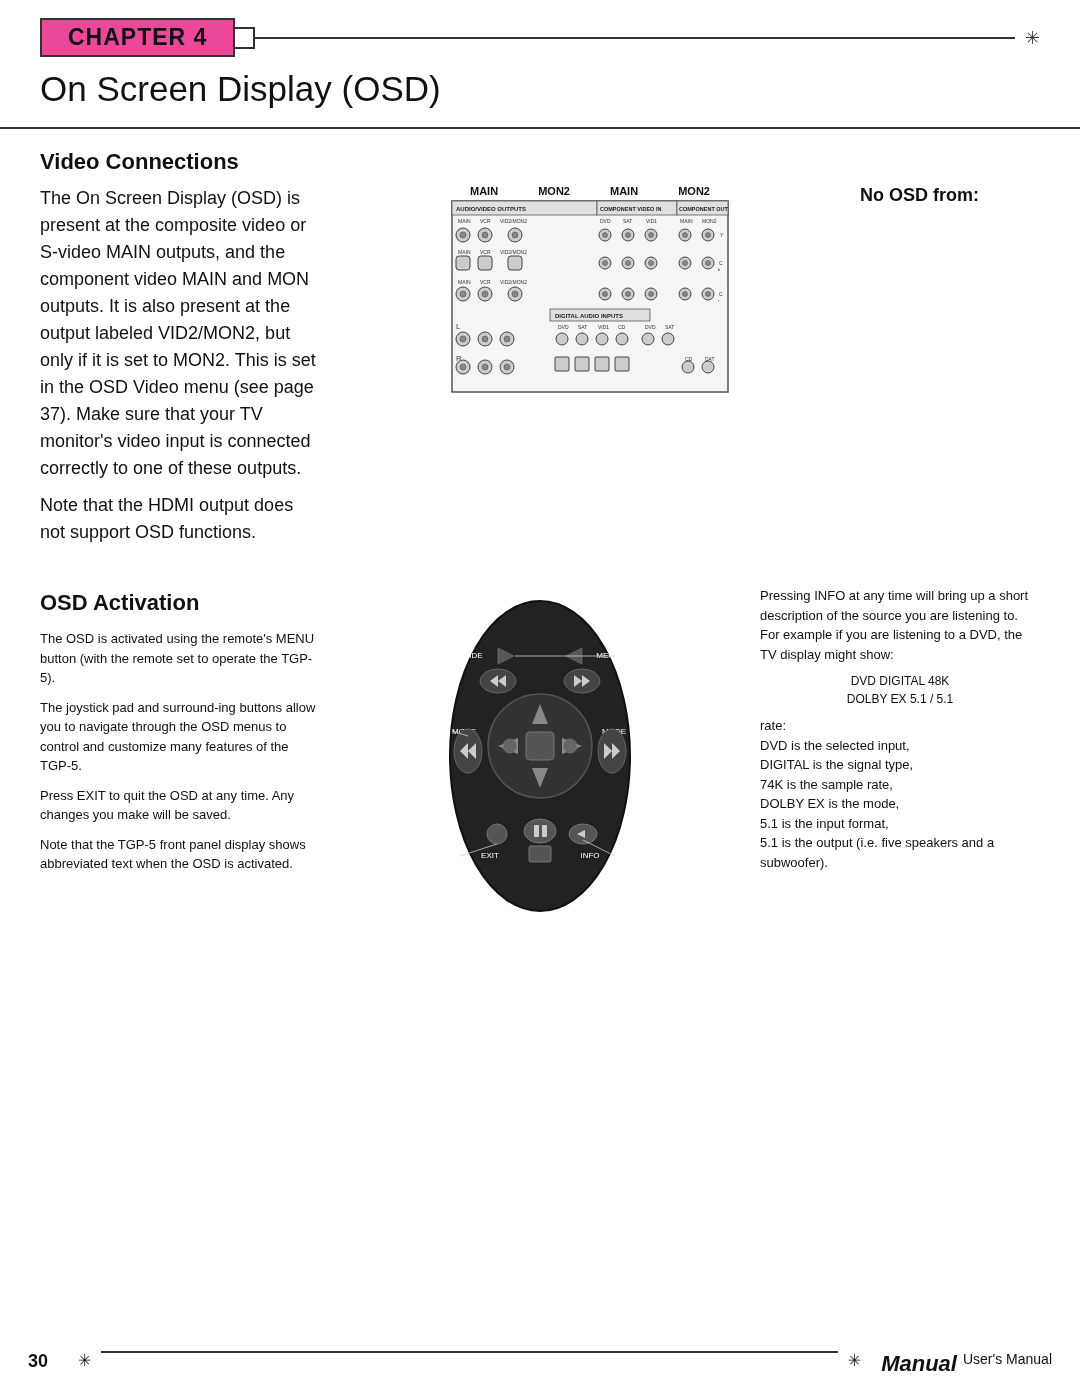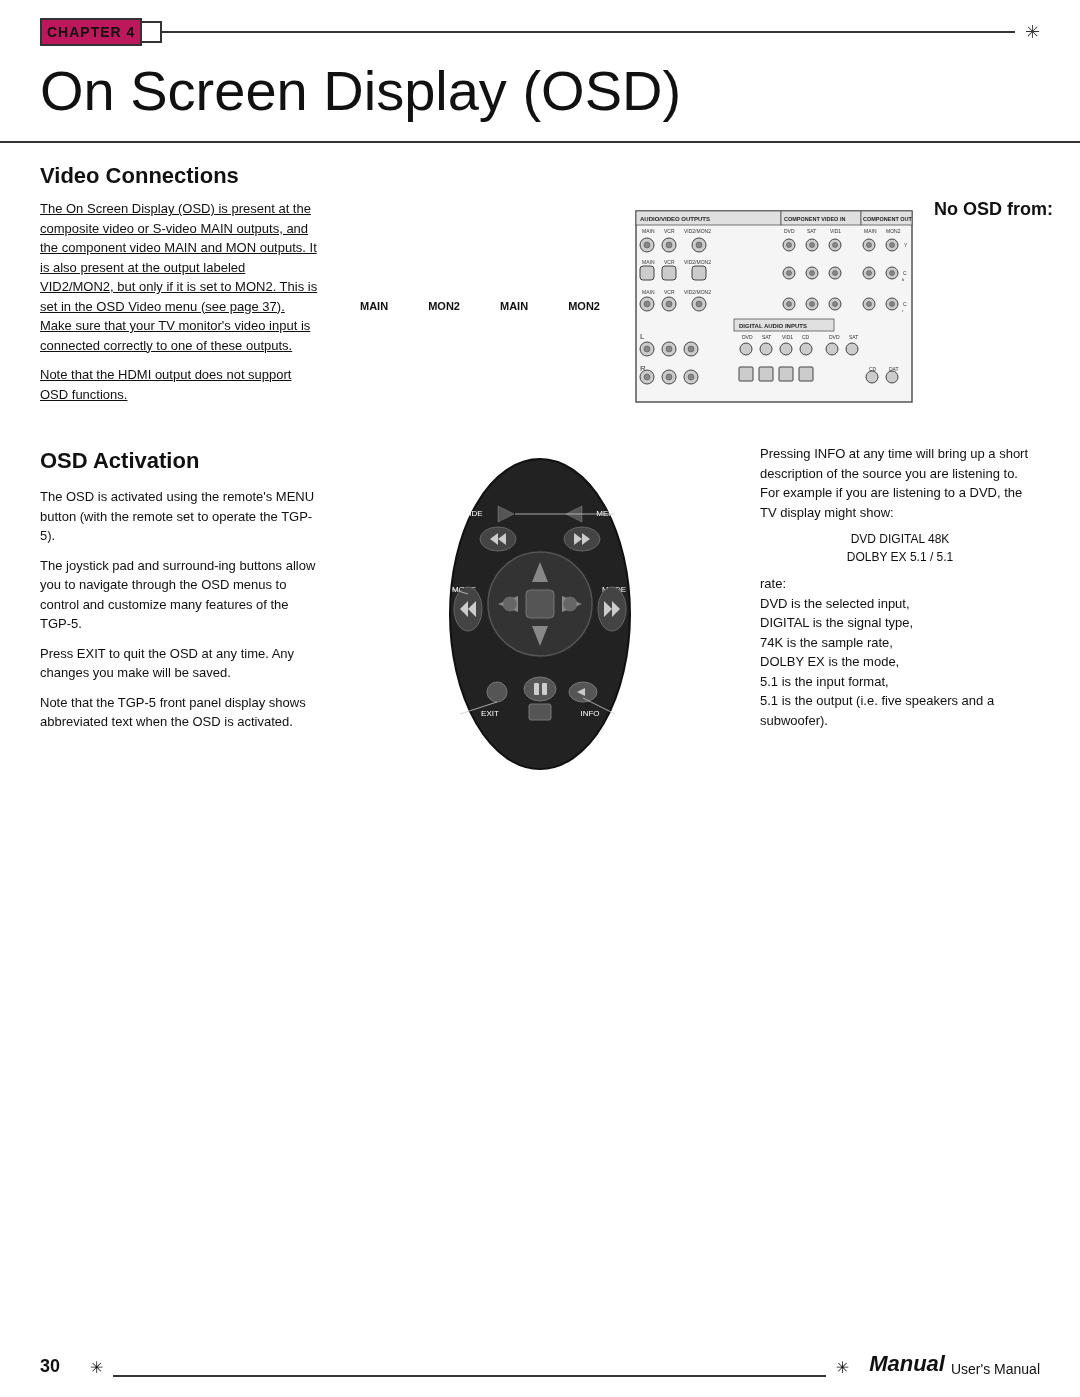--- a/index.html
+++ b/index.html
@@ -16,25 +16,25 @@
 
     
     .page-header {
       display: flex;
       align-items: center;
       padding: 18px 40px 0 40px;
       position: relative;
     }
     .chapter-box {
       border: 2px solid #333;
-      padding: 4px 5px;
+      padding: 4px 26px;
       font-weight: bold;
-      font-size: 14px;
+      font-size: 23px;
       letter-spacing: 1px;
-      background: #be185d;
+      background: #ec4899;
       display: inline-block;
     }
     .chapter-tab {
       width: 22px;
       height: 22px;
       border: 2px solid #333;
       background: #fff;
       display: inline-block;
       margin-left: -2px;
       vertical-align: middle;
@@ -46,21 +46,21 @@
       margin-left: 0;
     }
     .star-icon-top {
       font-size: 18px;
       margin-left: 10px;
       color: #333;
     }
 
     
     .page-title {
-      font-size: 56px;
+      font-size: 35px;
       font-weight: normal;
       padding: 12px 40px 18px 40px;
       border-bottom: 2px solid #333;
       margin: 0 0 0 0;
     }
 
     
     .main-content {
       padding: 20px 40px;
     }
@@ -77,32 +77,30 @@
       gap: 20px;
       margin-bottom: 30px;
     }
 
     .video-left {
       width: 280px;
       flex-shrink: 0;
     }
 
     .video-left p {
-      font-size: 13px;
+      font-size: 18px;
       line-height: 1.5;
       margin-bottom: 10px;
-      text-decoration: underline;
     }
 
     .video-center {
       flex: 1;
       display: flex;
-      flex-direction: row;
+      flex-direction: column;
       align-items: center;
-      gap: 14px;
     }
 
     
     .schematic-svg {
       width: 280px;
       height: 195px;
     }
 
     .video-right {
       width: 180px;
@@ -187,22 +185,22 @@
       margin: 8px 0;
     }
 
     
     .page-footer {
       position: absolute;
       bottom: 20px;
       left: 0;
       right: 0;
       display: flex;
-      align-items: flex-end;
-      padding: 0 40px;
+      align-items: flex-start;
+      padding: 0 28px;
     }
 
     .page-number {
       font-size: 18px;
       font-weight: bold;
       margin-right: 20px;
     }
 
     .footer-line {
       flex: 1;

